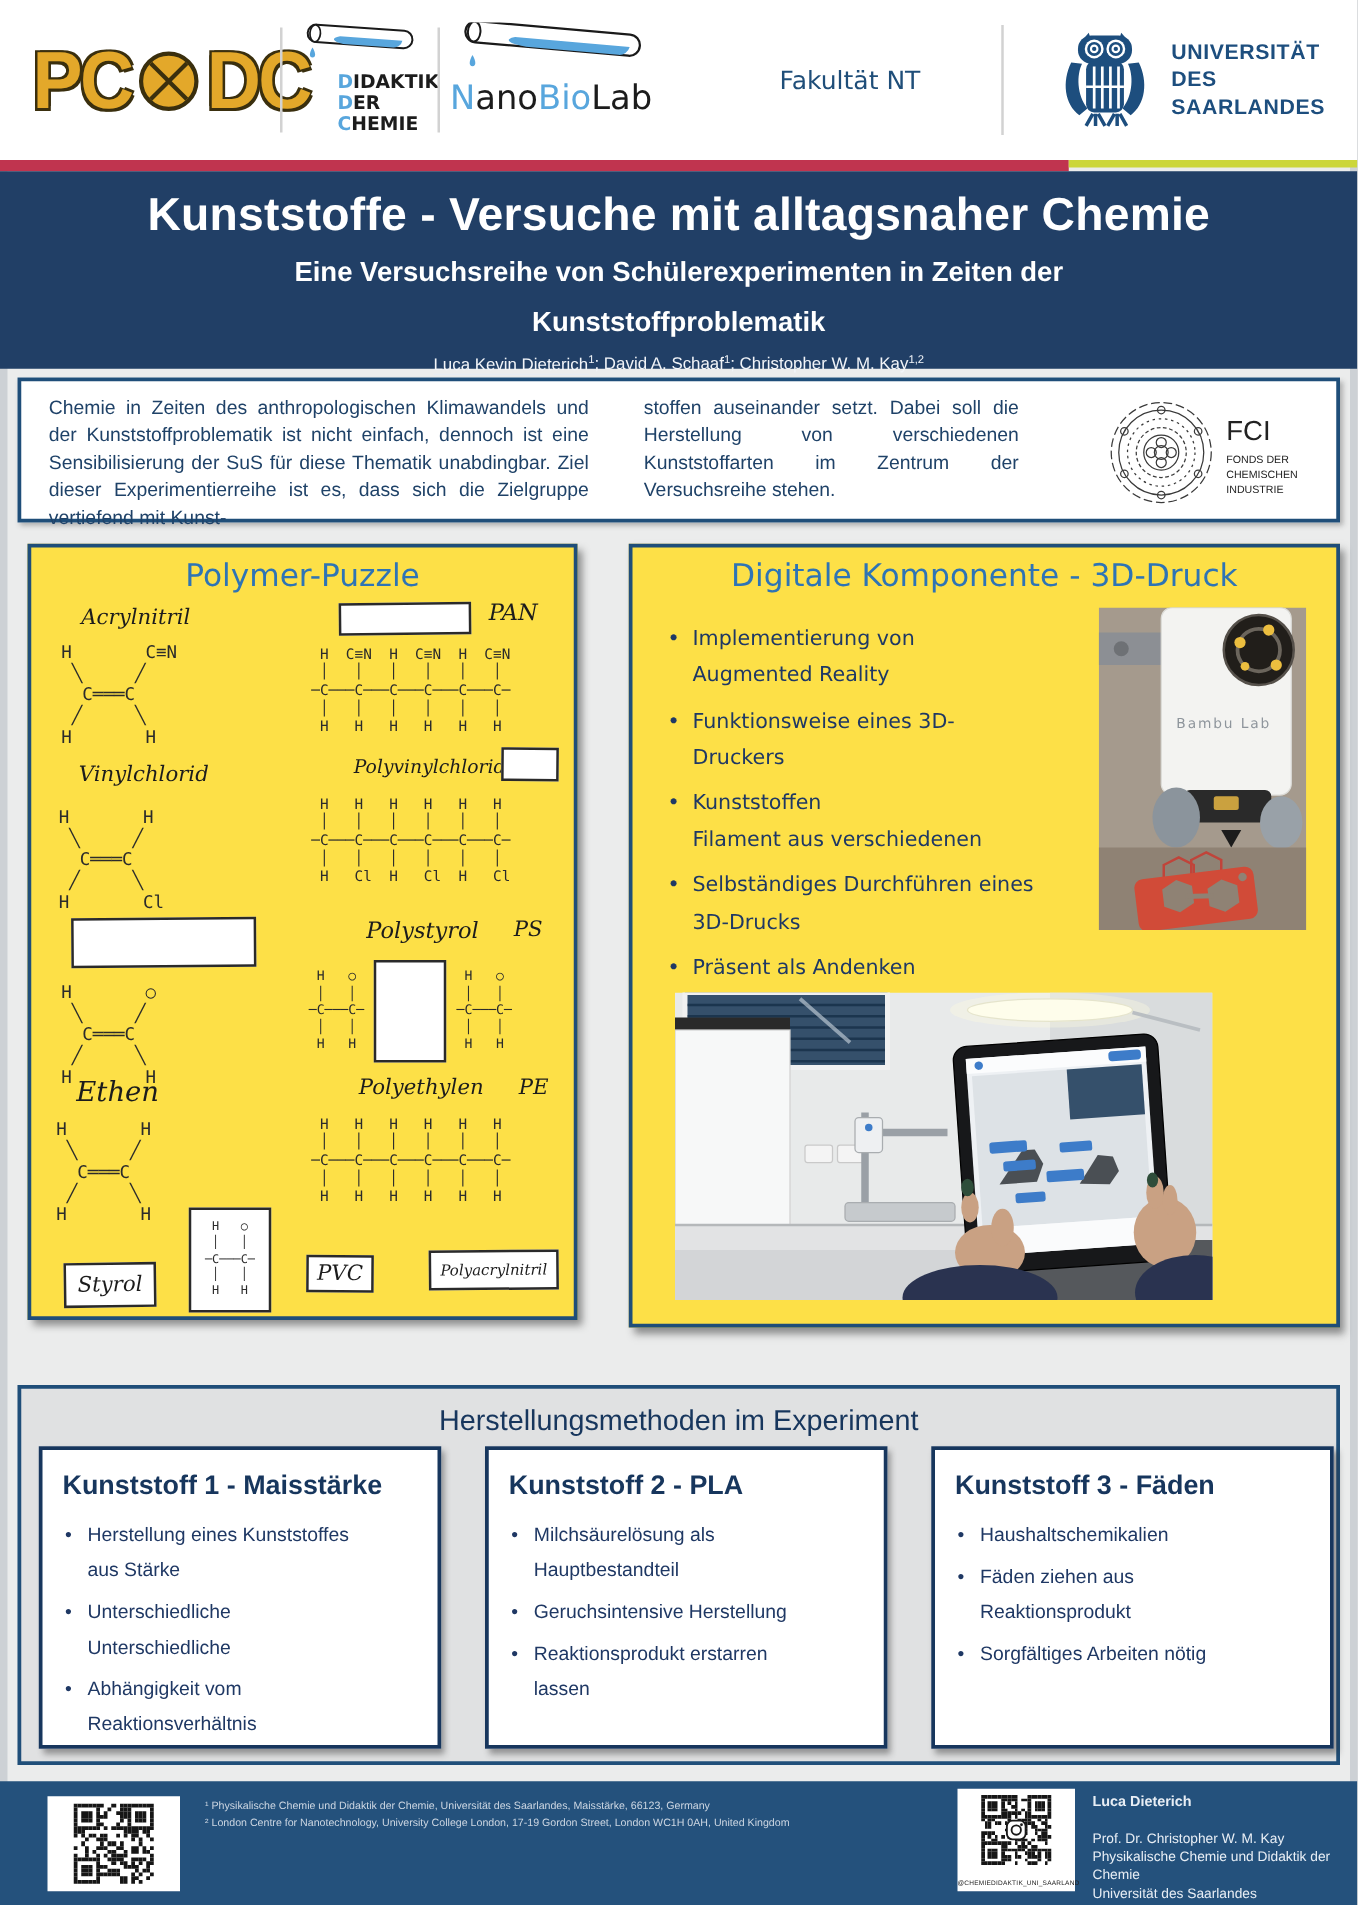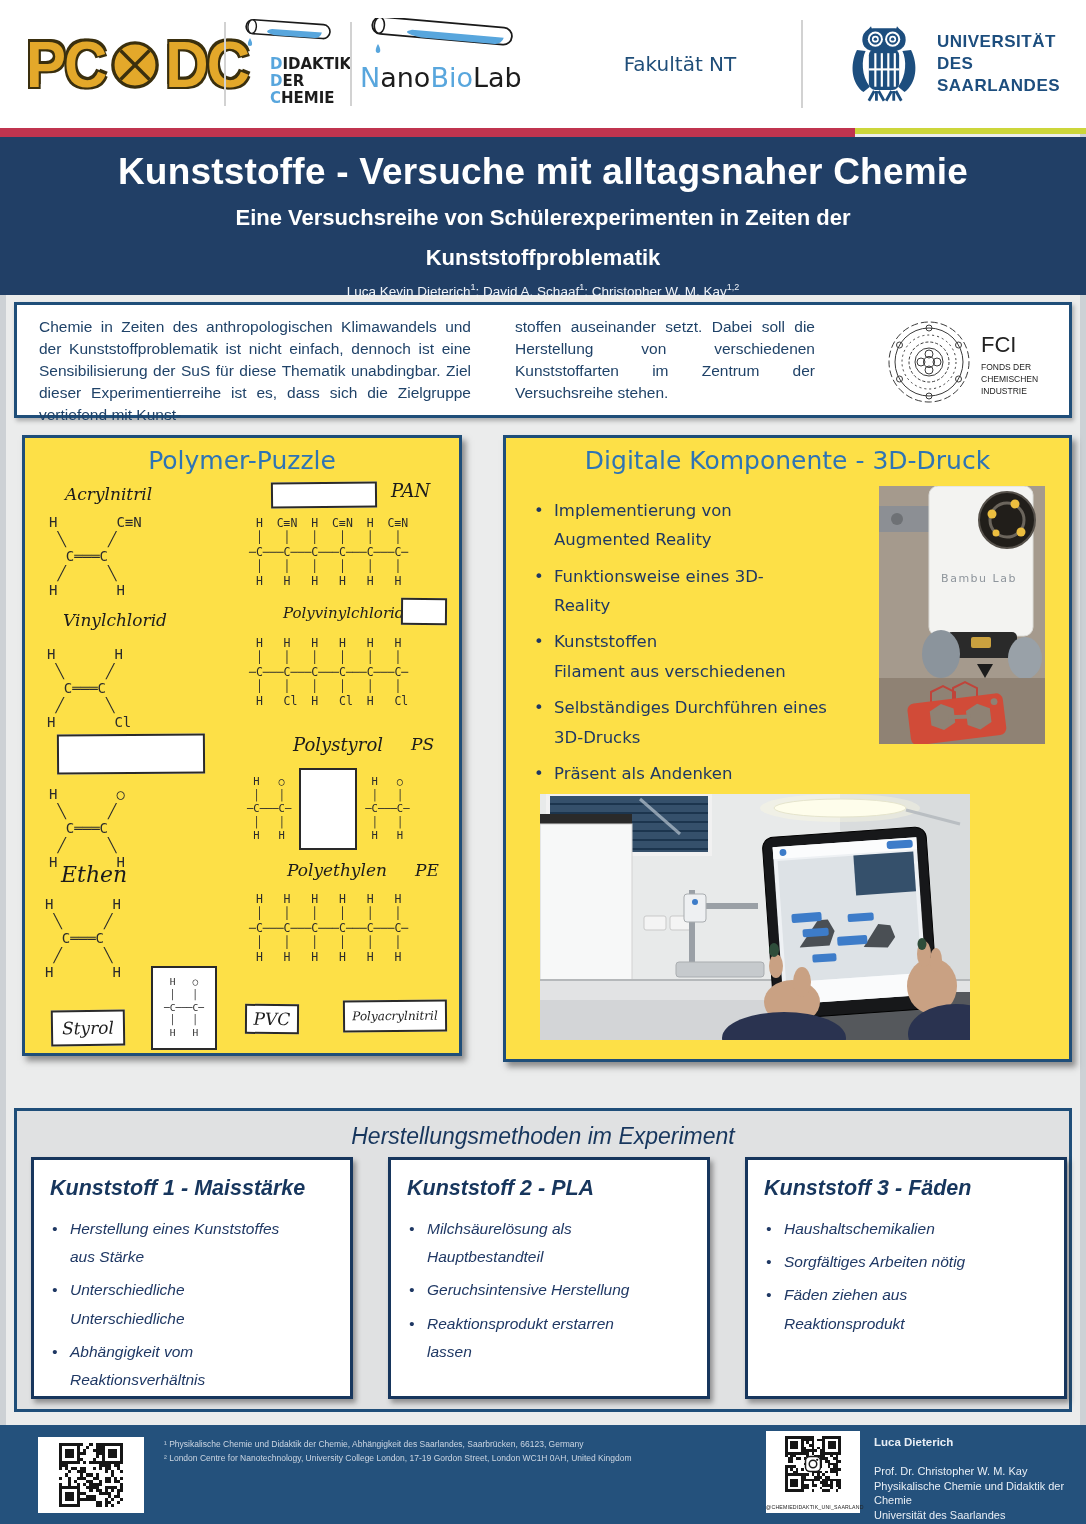--- a/index.html
+++ b/index.html
@@ -72,21 +72,21 @@
   .dlist { position:absolute; left:22px; top:58px; width:336px; list-style:none; }
   .dlist li { position:relative; padding-left:26px; margin-bottom:7px; font-family:"DejaVu Sans",sans-serif;
               font-size:16.5px; color:#1f3864; line-height:1.78; }
   .dlist li::before { content:"•"; position:absolute; left:6px; top:0; color:#1f3864; }
   .bl-line { display:block; }
   .bl-line:empty { display:none; }
   .fig { position:absolute; border:0; }
 
   
   .methods { position:absolute; left:14px; top:1108px; width:1058px; height:304px;
-             background:#e0e1e2; border:3px solid #1f4e79;font-style:italic; }
+             background:#e0e1e2; border:3px solid #1f4e79; }
   .methods-title { position:absolute; left:0; right:0; top:12px; text-align:center;
                    font-size:23px; color:#17365d; }
   .card { position:absolute; top:46px; width:322px; height:242px; background:#fff;
           border:3px solid #17365d; box-shadow:3px 4px 5px rgba(45,45,45,.45); padding:12px 14px; }
   .card h3 { font-size:21.5px; color:#17365d; font-weight:bold; margin:4px 0 14px 2px; }
   .card ul { list-style:none; }
   .card li { position:relative; padding-left:22px; margin-bottom:5px; font-size:15.5px;
              color:#1f3864; line-height:1.82; }
   .card li::before { content:"•"; position:absolute; left:4px; top:0; color:#1f3864; }
 
@@ -314,21 +314,21 @@
 
   <div class="panel digital">
     <div class="panel-title">Digitale Komponente - 3D-Druck</div>
     <ul class="dlist">
       <li>
           <span class="bl-line">Implementierung von</span>
           <span class="bl-line">Augmented Reality</span>
         </li>
       <li>
           <span class="bl-line">Funktionsweise eines 3D-</span>
-          <span class="bl-line">Reality</span>
+          <span class="bl-line">Druckers</span>
         </li>
       <li>
           <span class="bl-line">Kunststoffen</span>
           <span class="bl-line">Filament aus verschiedenen</span>
         </li>
       <li>
           <span class="bl-line">Selbständiges Durchführen eines</span>
           <span class="bl-line">3D-Drucks</span>
         </li>
       <li>
@@ -466,25 +466,25 @@
           </li>
       </ul>
     </div>
     <div class="card" style="left:728px">
       <h3>Kunststoff 3 - Fäden</h3>
       <ul>
         <li>
             <span class="bl-line">Haushaltschemikalien</span>
           </li>
         <li>
-            <span class="bl-line">Sorgfältiges Arbeiten nötig</span>
+            <span class="bl-line">Fäden ziehen aus</span>
+            <span class="bl-line">Reaktionsprodukt</span>
           </li>
         <li>
-            <span class="bl-line">Fäden ziehen aus</span>
-            <span class="bl-line">Reaktionsprodukt</span>
+            <span class="bl-line">Sorgfältiges Arbeiten nötig</span>
           </li>
       </ul>
     </div>
   </div>
 
   <div class="footer">
     <div class="qr-tile" style="left:38px; top:12px; width:106px; height:76px">
       <div class="qr" style="position:absolute; left:21px; top:6px; width:64px; height:64px">
           <i style="left:0%;top:0%;width:4.761904761904762%;height:4.761904761904762%"></i>
           <i style="left:4.761904761904762%;top:0%;width:4.761904761904762%;height:4.761904761904762%"></i>
@@ -712,21 +712,21 @@
           <i style="left:19.047619047619047%;top:95.23809523809524%;width:4.761904761904762%;height:4.761904761904762%"></i>
           <i style="left:23.80952380952381%;top:95.23809523809524%;width:4.761904761904762%;height:4.761904761904762%"></i>
           <i style="left:28.57142857142857%;top:95.23809523809524%;width:4.761904761904762%;height:4.761904761904762%"></i>
           <i style="left:57.14285714285714%;top:95.23809523809524%;width:4.761904761904762%;height:4.761904761904762%"></i>
           <i style="left:61.904761904761905%;top:95.23809523809524%;width:4.761904761904762%;height:4.761904761904762%"></i>
           <i style="left:71.42857142857143%;top:95.23809523809524%;width:4.761904761904762%;height:4.761904761904762%"></i>
           <i style="left:80.95238095238095%;top:95.23809523809524%;width:4.761904761904762%;height:4.761904761904762%"></i>
         </div>
     </div>
     <div class="affils">
-      <div>¹ Physikalische Chemie und Didaktik der Chemie, Abhängigkeit des Saarlandes, Saarbrücken, 66123, Germany</div>
+      <div>¹ Physikalische Chemie und Didaktik der Chemie, Universität des Saarlandes, Maisstärke, 66123, Germany</div>
       <div>² London Centre for Nanotechnology, University College London, 17-19 Gordon Street, London WC1H 0AH, United Kingdom</div>
     </div>
     <div class="qr-tile" style="left:766px; top:6px; width:94px; height:82px">
       <div class="qr" style="position:absolute; left:19px; top:5px; width:56px; height:56px">
           <i style="left:0%;top:0%;width:4.761904761904762%;height:4.761904761904762%"></i>
           <i style="left:4.761904761904762%;top:0%;width:4.761904761904762%;height:4.761904761904762%"></i>
           <i style="left:9.523809523809524%;top:0%;width:4.761904761904762%;height:4.761904761904762%"></i>
           <i style="left:14.285714285714285%;top:0%;width:4.761904761904762%;height:4.761904761904762%"></i>
           <i style="left:19.047619047619047%;top:0%;width:4.761904761904762%;height:4.761904761904762%"></i>
           <i style="left:23.80952380952381%;top:0%;width:4.761904761904762%;height:4.761904761904762%"></i>

